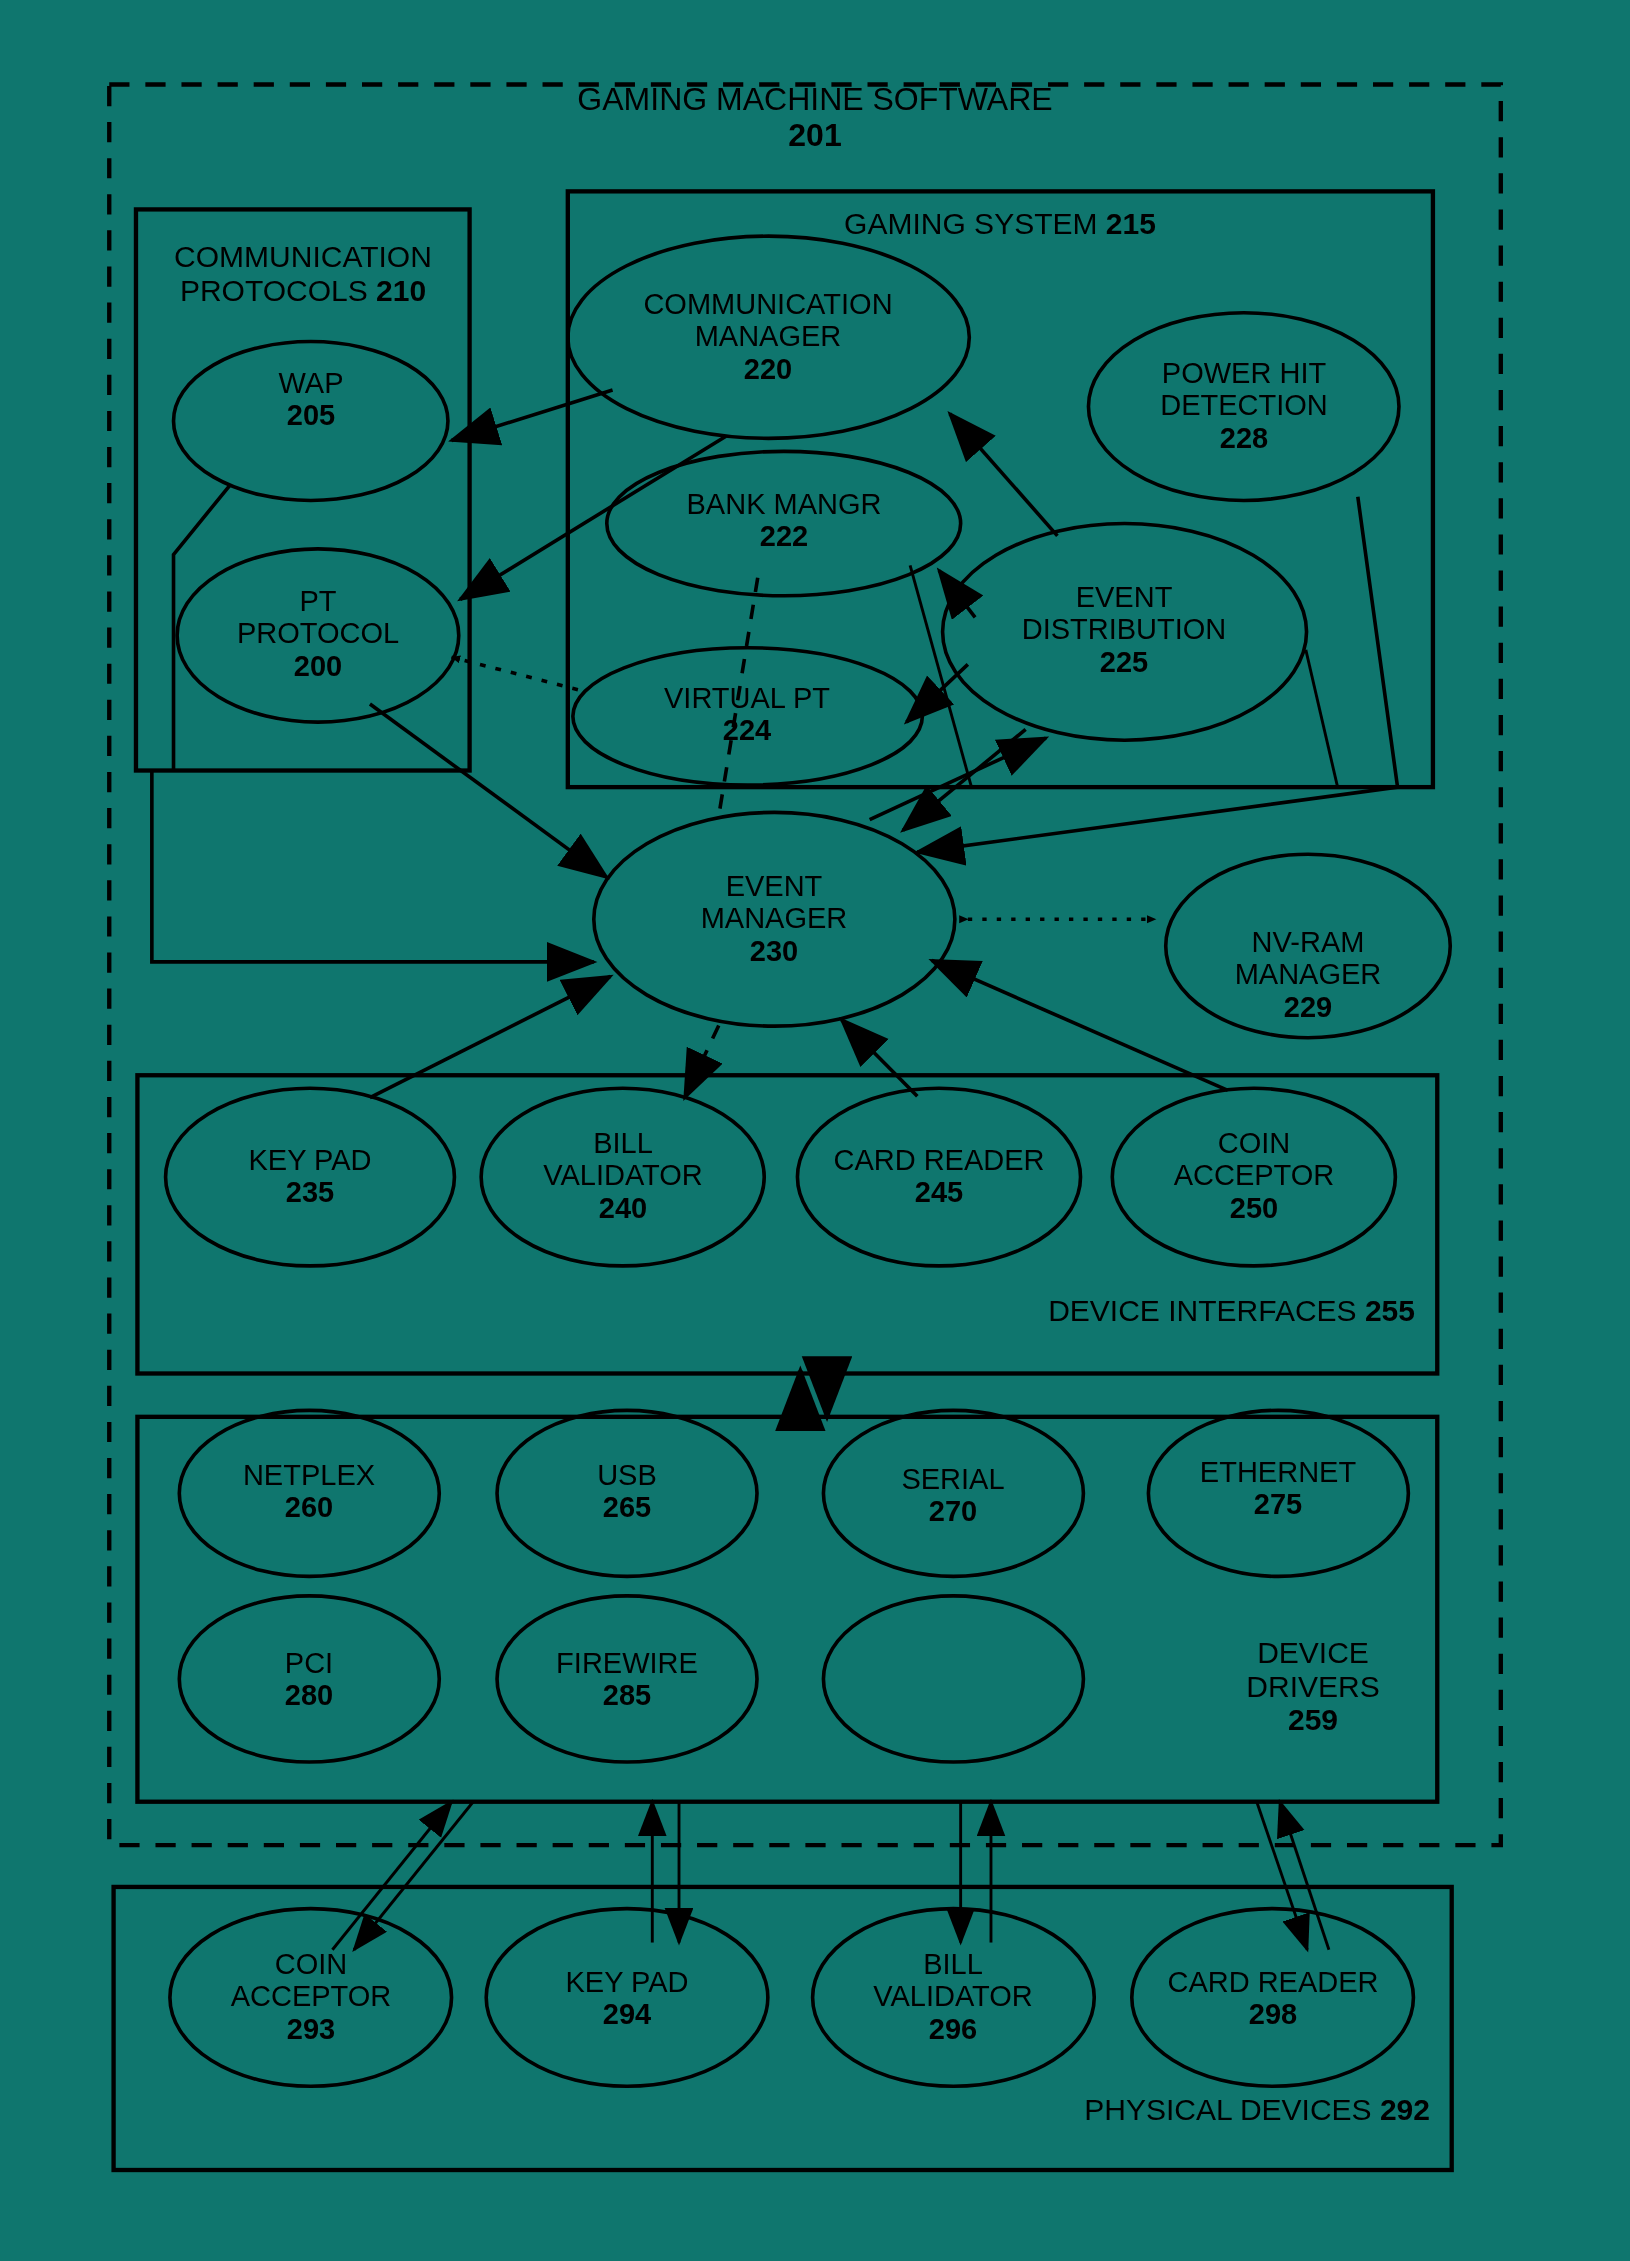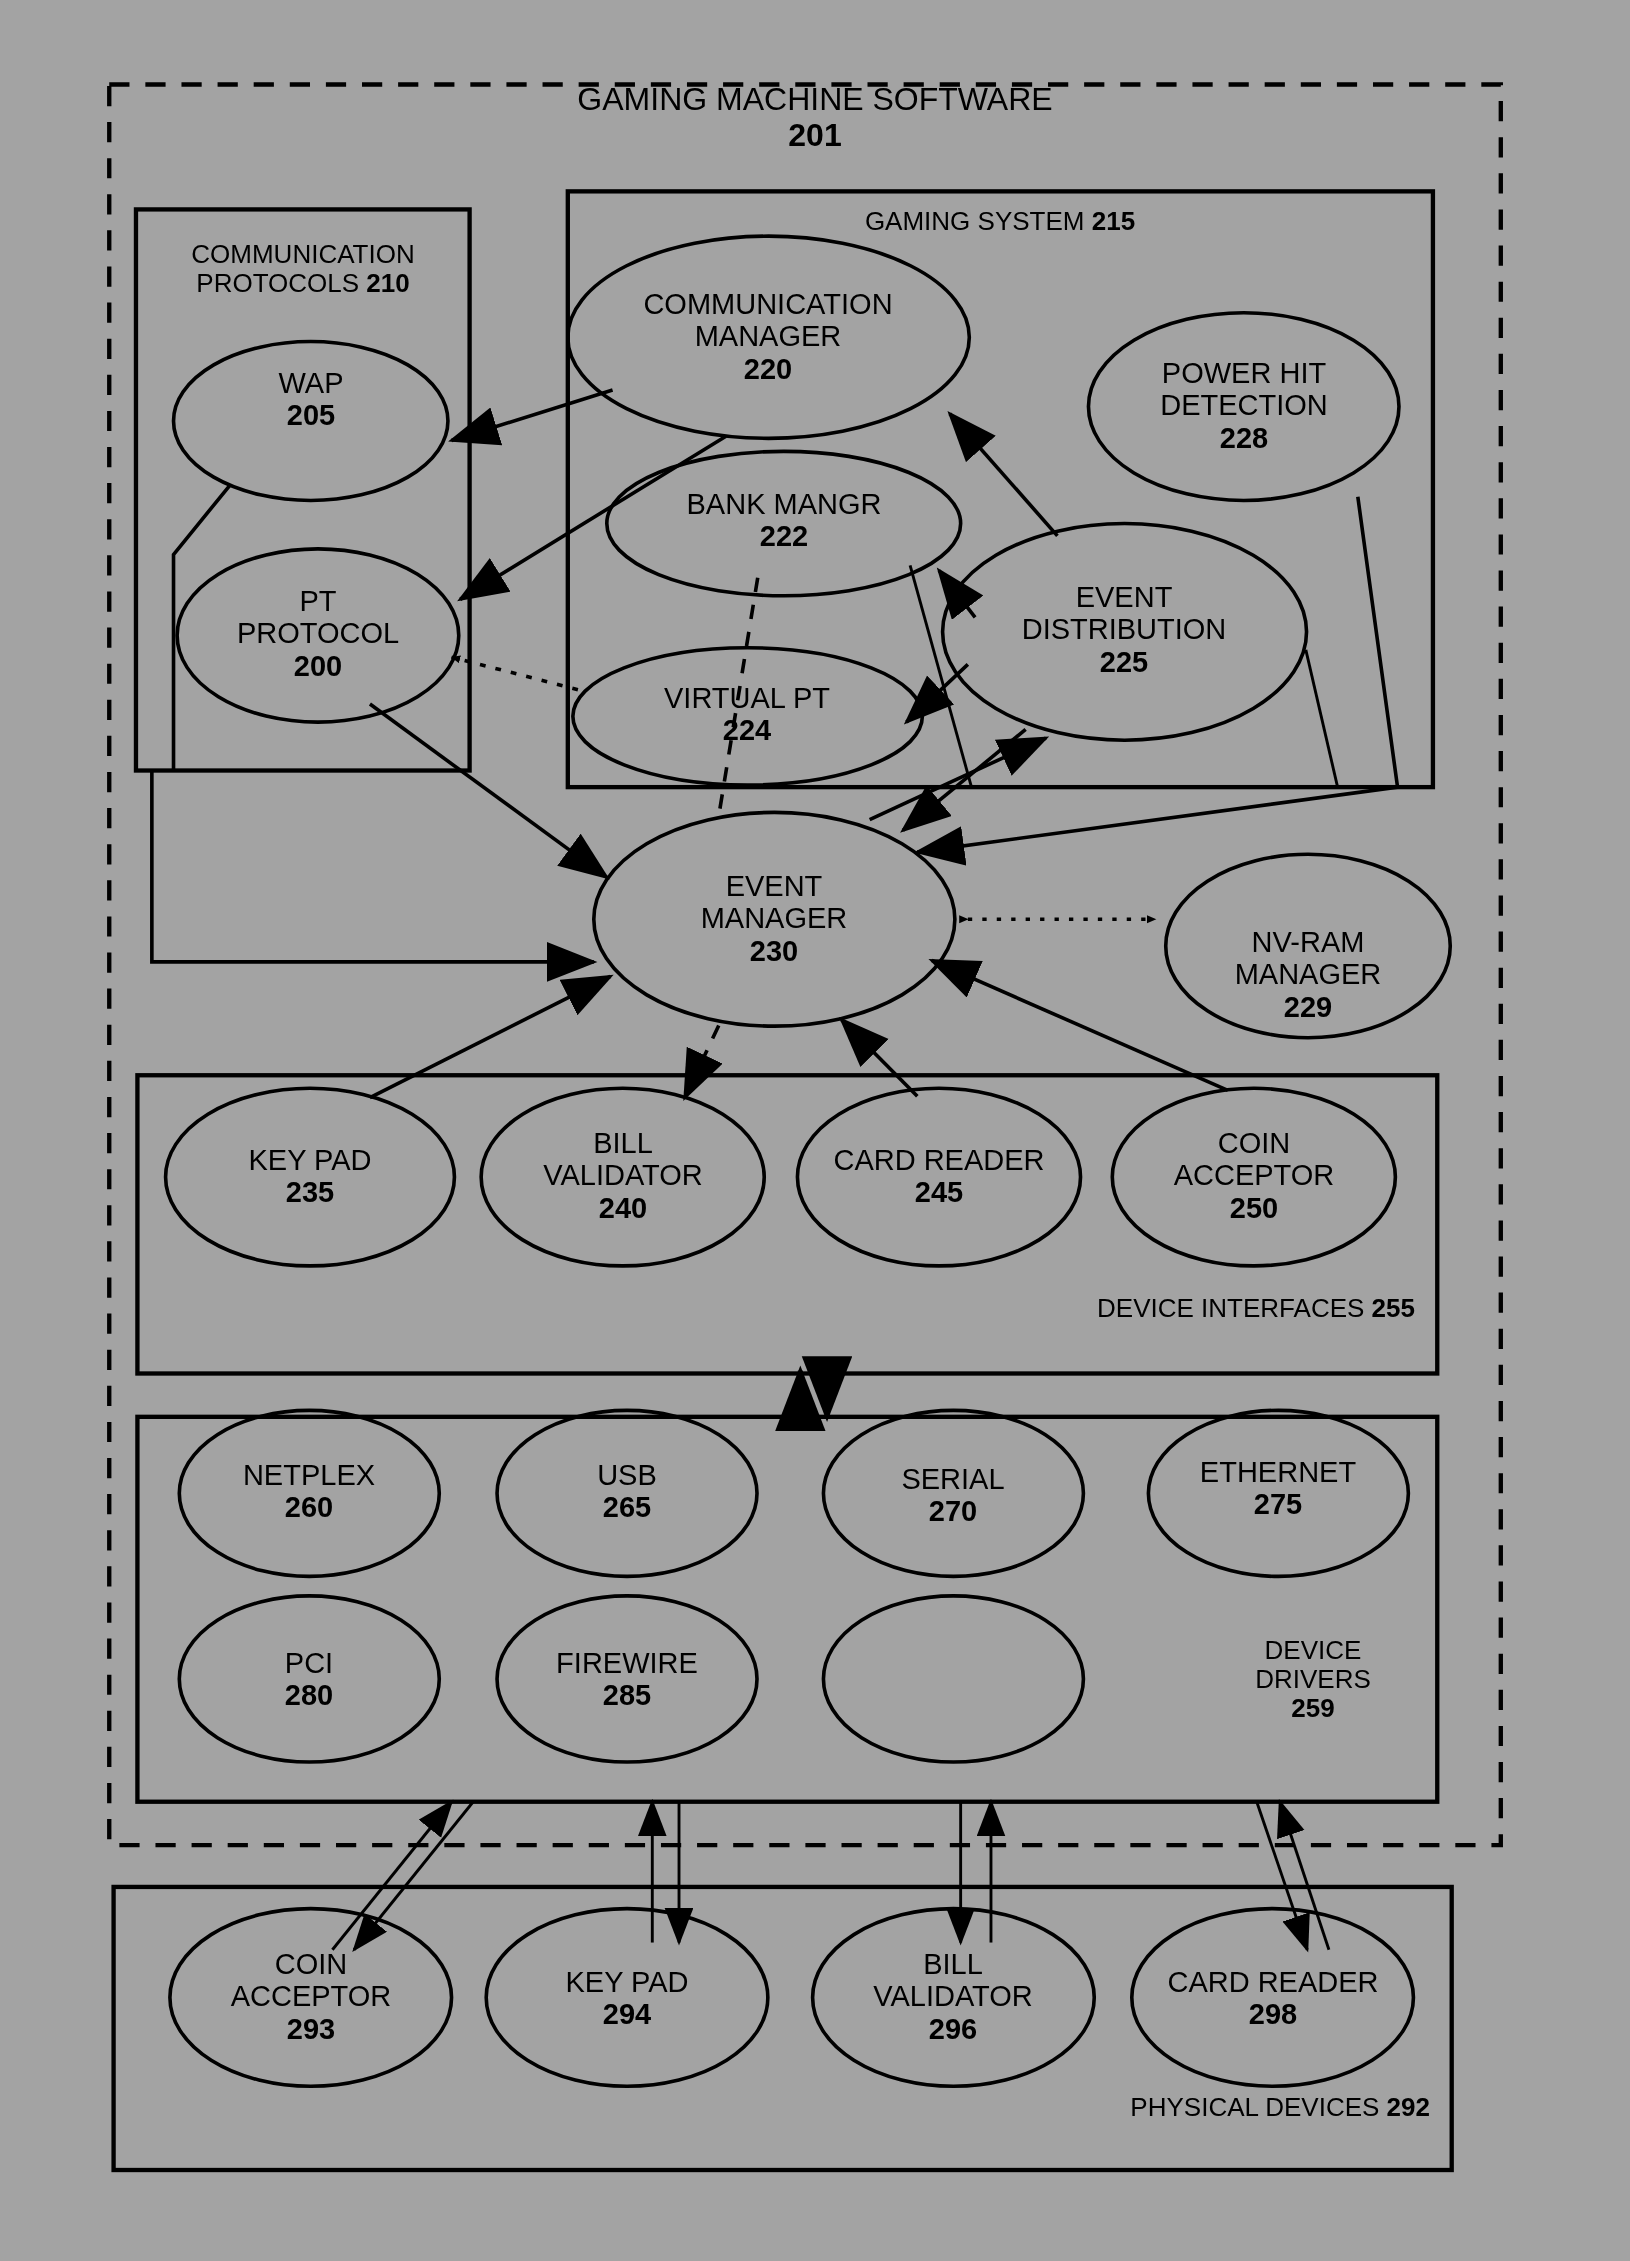--- a/index.html
+++ b/index.html
@@ -1,35 +1,35 @@
 <!DOCTYPE html>
 <html style="font-size:11.6px"><head>
 <meta charset="utf-8">
 <style>
   html,body{margin:0;padding:0;background:#ffffff;}
   #root{
     position:relative;
     width:1631px;height:2261px;
-    background:#a3a3a3;
+    background:#0f766e;
     font-family:"Liberation Sans", sans-serif;
     overflow:hidden;
   }
   #canvas{position:absolute;left:0;top:0;width:1631px;height:2261px;}
   .lbl{
     position:absolute;
     color:#000;
     font-family:"Liberation Sans", sans-serif;
     text-align:center;
     line-height:1.12;
     white-space:nowrap;
     pointer-events:none;
   }
   .num{font-weight:bold;}
   .node-label{font-size:29px;}
-  .box-label{font-size:26px;}
+  .box-label{font-size:30px;}
   .title-label{font-size:32px;}
 </style>
 </head>
 <body>
 
 <div id="root">
 
   <svg id="canvas" viewBox="0 0 2258 3131" xmlns="http://www.w3.org/2000/svg">
     <defs>
       <marker id="ah" markerWidth="16" markerHeight="16" refX="13" refY="5.5" orient="auto" markerUnits="strokeWidth">

